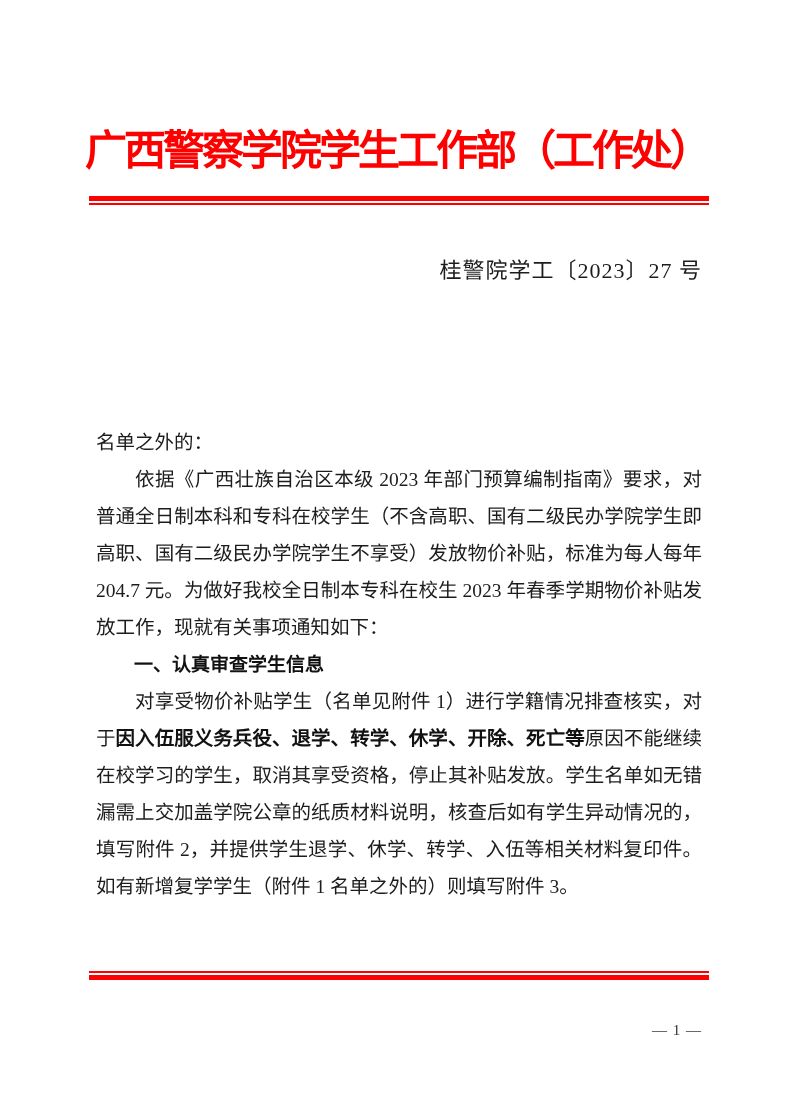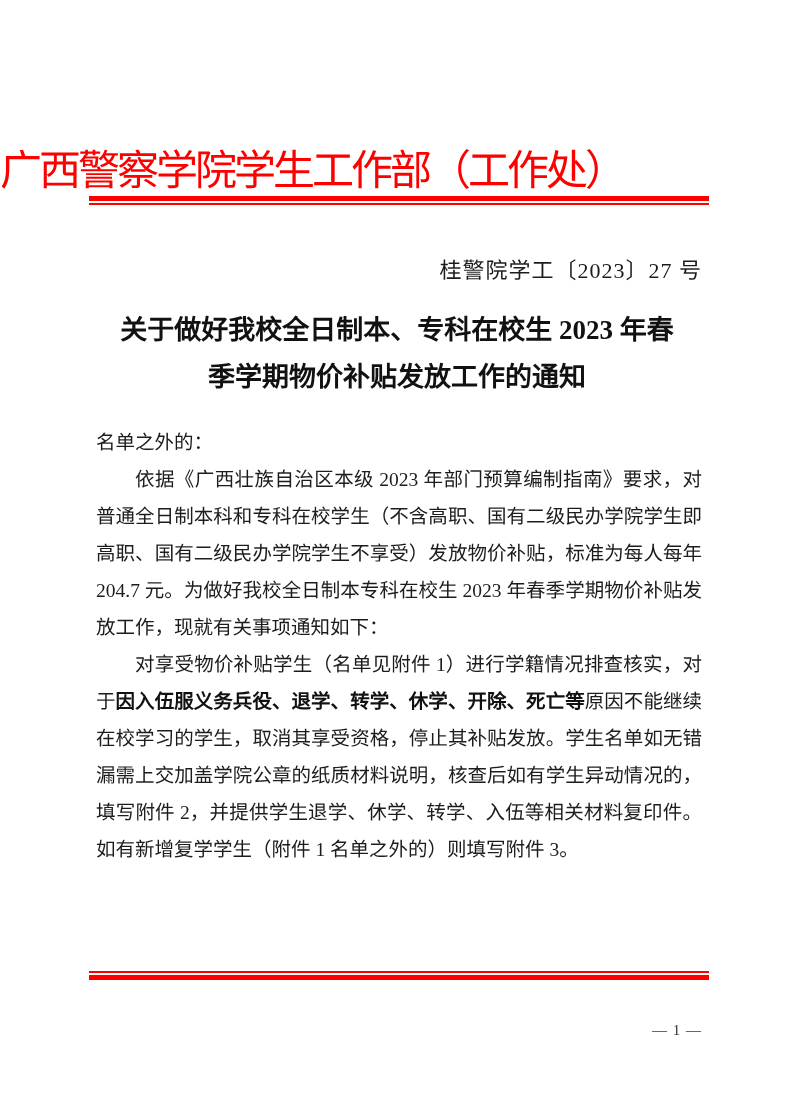--- a/index.html
+++ b/index.html
@@ -13,26 +13,26 @@
     height: 1107px;
     background: #ffffff;
     overflow: hidden;
     font-family: "Liberation Serif", "DejaVu Serif", serif;
     color: #1c1c1c;
   }
 
   
   .agency-title {
     position: absolute;
-    top: 142px;
+    top: 122px;
     left: 0;
     width: 100%;
-    text-align: left;
+    text-align: center;
     color: #fe0000;
-    font-weight: normal;
+    font-weight: bold;
     font-size: 42px;
     letter-spacing: -3px;
     line-height: 58px;
     white-space: nowrap;
     font-family: "Liberation Serif", "DejaVu Serif", serif;
   }
 
   .rule {
     position: absolute;
     left: 89px;
@@ -118,28 +118,25 @@
   <div class="agency-title">广西警察学院学生工作部（工作处）</div>
 
   <div class="rule rule-header">
     <div class="bar-thick"></div>
     <div class="bar-gap"></div>
     <div class="bar-thin"></div>
   </div>
 
   <div class="doc-number">桂警院学工〔2023〕27 号</div>
 
-  <div class="doc-title">
-    <div>关于做好我校全日制本、专科在校生 2023 年春</div>
-    <div>季学期物价补贴发放工作的通知</div>
-  </div>
 
   <div class="body-text">
     <p class="salutation">名单之外的：</p>
     <p>依据《广西壮族自治区本级 2023 年部门预算编制指南》要求，对普通全日制本科和专科在校学生（不含高职、国有二级民办学院学生即高职、国有二级民办学院学生不享受）发放物价补贴，标准为每人每年 204.7 元。为做好我校全日制本专科在校生 2023 年春季学期物价补贴发放工作，现就有关事项通知如下：</p>
+    <p class="section-heading">一、认真审查学生信息</p>
     <p><span>对享受物价补贴学生（名单见附件 1）进行学籍情况排查核实，对于</span><span class="bold-inline">因入伍服义务兵役、退学、转学、休学、开除、死亡等</span><span>原因不能继续在校学习的学生，取消其享受资格，停止其补贴发放。学生名单如无错漏需上交加盖学院公章的纸质材料说明，核查后如有学生异动情况的，填写附件 2，并提供学生退学、休学、转学、入伍等相关材料复印件。如有新增复学学生（附件 1 名单之外的）则填写附件 3。</span></p>
   </div>
 
   <div class="rule rule-footer">
     <div class="bar-thin"></div>
     <div class="bar-gap"></div>
     <div class="bar-thick"></div>
   </div>
 
   <div class="page-number">— 1 —</div>

